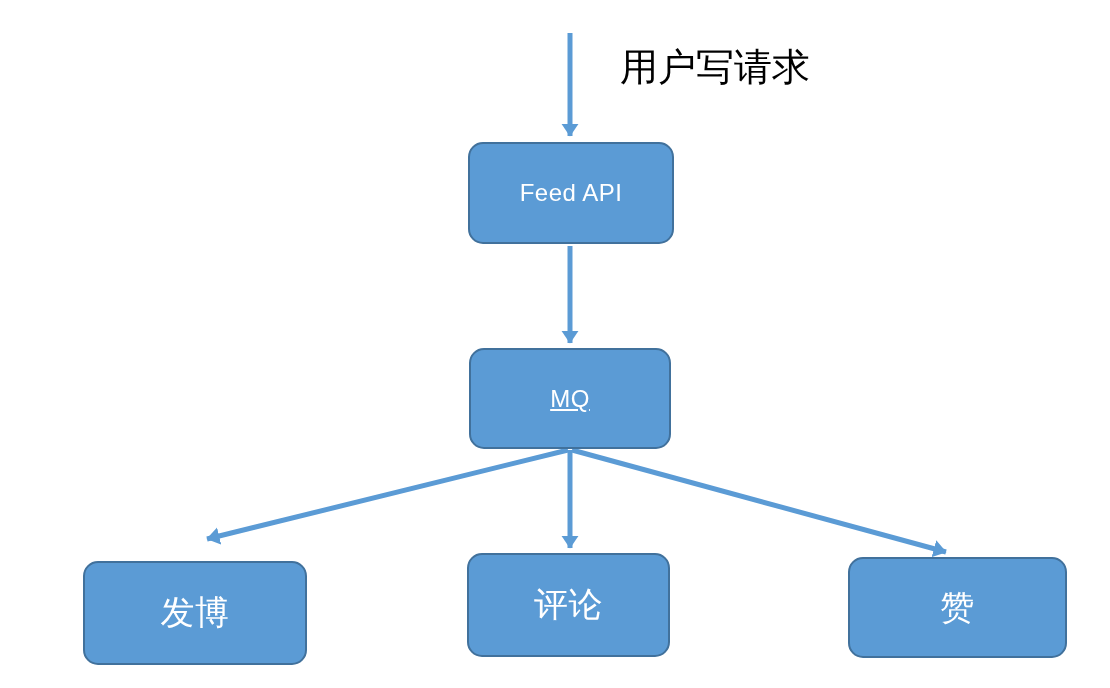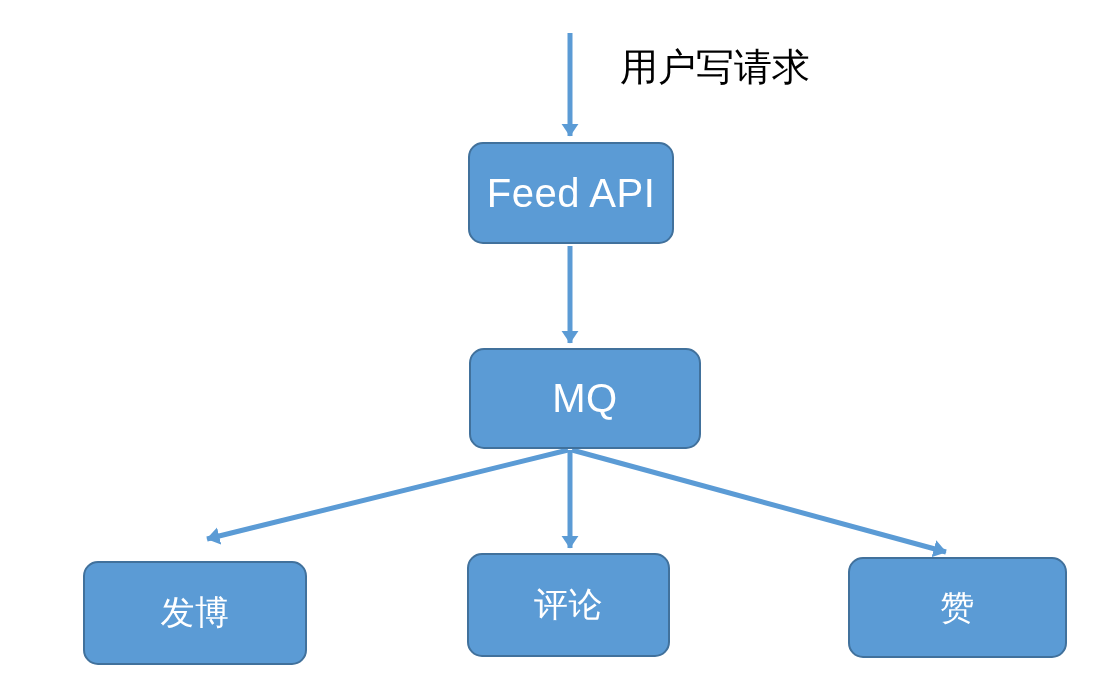--- a/index.html
+++ b/index.html
@@ -32,36 +32,36 @@
   .node {
     position: absolute;
     box-sizing: border-box;
     background: var(--node-fill, #5b9bd5);
     border: 2.5px solid var(--node-border, #41719c);
     border-radius: 15px;
     color: var(--node-text, #ffffff);
     display: flex;
     align-items: center;
     justify-content: center;
-    font-size: 40px;
+    font-size: 24px;
     letter-spacing: 0.5px;
   }
   .node.cn {
     font-size: 34px;
   }
   .annotation {
     position: absolute;
     left: 620px;
     top: 42px;
     color: var(--annotation-text, #000000);
     font-size: 38px;
     white-space: nowrap;
   }
   #node-feed-api { left: 468px; top: 142px; width: 206px; height: 102px; }
-  #node-mq       { left: 469px; top: 348px; width: 232px; height: 101px; }
+  #node-mq       { left: 469px; top: 348px; width: 202px; height: 101px; text-decoration: underline; }
   #node-post     { left: 83px;  top: 561px; width: 224px; height: 104px; }
   #node-comment  { left: 467px; top: 553px; width: 203px; height: 104px; }
   #node-like     { left: 848px; top: 557px; width: 219px; height: 101px; }
 </style>
 </head>
 <body>
 
 <div class="canvas">
 
   <svg class="arrow-layer" viewBox="0 0 1110 688" xmlns="http://www.w3.org/2000/svg">

